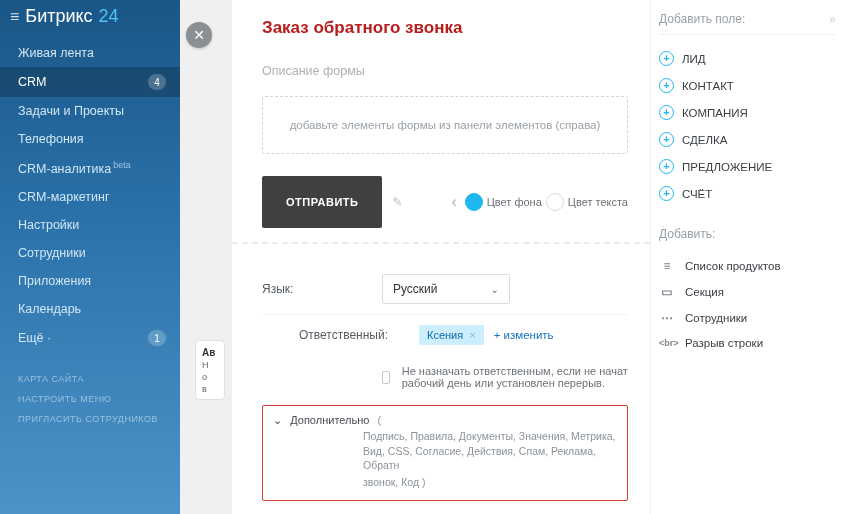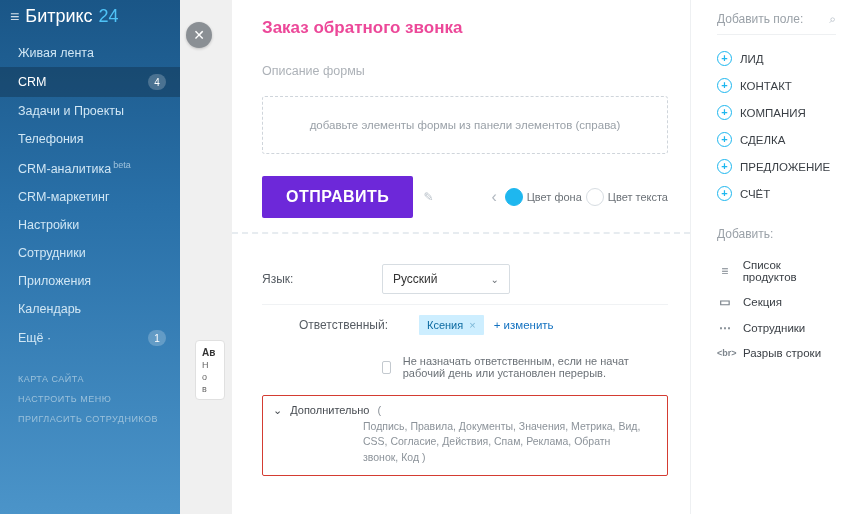--- a/index.html
+++ b/index.html
@@ -20,28 +20,28 @@
 .sec-links li { font-size: 9px; letter-spacing: .5px; color: #9bc1db; padding: 5px 0; text-transform: uppercase; }
 
 .overlay-dim { position: absolute; left: 180px; top: 0; width: 60px; height: 514px; background: rgba(0,0,0,.06); }
 .ghost-card { position: absolute; left: 195px; top: 340px; width: 30px; height: 60px; background: #fff; border: 1px solid #e0e0e0; border-radius: 4px; padding: 6px; font-size: 10px; color: #333; }
 .ghost-row { color:#666; font-size:9px; margin-top:2px; }
 
 .close-btn { position: absolute; left: 186px; top: 22px; width: 26px; height: 26px; border-radius: 50%; background: #8a8f94; color: #fff; display: flex; align-items: center; justify-content: center; font-size: 14px; cursor: pointer; box-shadow: 0 1px 3px rgba(0,0,0,.2); }
 
 .panel { position: absolute; left: 232px; top: 0; right: 0; bottom: 0; background: #fff; display: flex; }
 .main { flex: 1; padding: 18px 22px 0 30px; overflow: hidden; }
-.side { width: 160px; border-left: 1px solid #eef0f2; padding: 12px 14px 0 26px; font-size: 12px; }
-
-.form-title { font-size: 17px; font-weight: 700; color: #ec4899; margin-bottom: 26px; }
+.side { width: 200px; border-left: 1px solid #eef0f2; padding: 12px 14px 0 8px; font-size: 12px; }
+
+.form-title { font-size: 17px; font-weight: 700; color: #b91c1c; margin-bottom: 26px; }
 .form-desc { font-size: 12.5px; color: #adb2b8; margin-bottom: 18px; }
 .dropzone { border: 1px dashed #cfd5db; border-radius: 3px; padding: 22px 10px; text-align: center; font-size: 11.5px; color: #9aa1a8; margin-bottom: 22px; }
 
 .actions { display: flex; align-items: center; gap: 8px; margin-bottom: 14px; }
-.btn-primary { background: #6d28d9; color: #fff; border: none; padding: 12px 24px; font-size: 16px; font-weight: 700; letter-spacing: .5px; border-radius: 2px; cursor: pointer; }
+.btn-primary { background: #404040; color: #fff; border: none; padding: 20px 24px; font-size: 11px; font-weight: 700; letter-spacing: .5px; border-radius: 2px; cursor: pointer; }
 .edit-ico { color: #b9c1c9; font-size: 12px; margin-left: 2px; }
 .color-group { display: flex; align-items: center; gap: 4px; margin-left: auto; font-size: 11px; color: #6b7177; }
 .color-group .arrow { color:#b0b7bf; font-size:16px; margin-right:4px;}
 .swatch { width: 18px; height: 18px; border-radius: 50%; display: inline-block; border: 1px solid #d7dde2; }
 .swatch.blue { background: #1eb7ef; border-color: #1eb7ef; }
 .swatch.white { background: #fff; }
 
 .divider-dashed { border-top: 2px dashed #e7ecf0; margin: 0 -22px 0 -30px; }
 .settings { padding-top: 20px; }
 .setting-row { display: flex; align-items: center; padding: 10px 0; border-bottom: 1px solid #f0f2f4; font-size: 12px; color: #565c63; }

